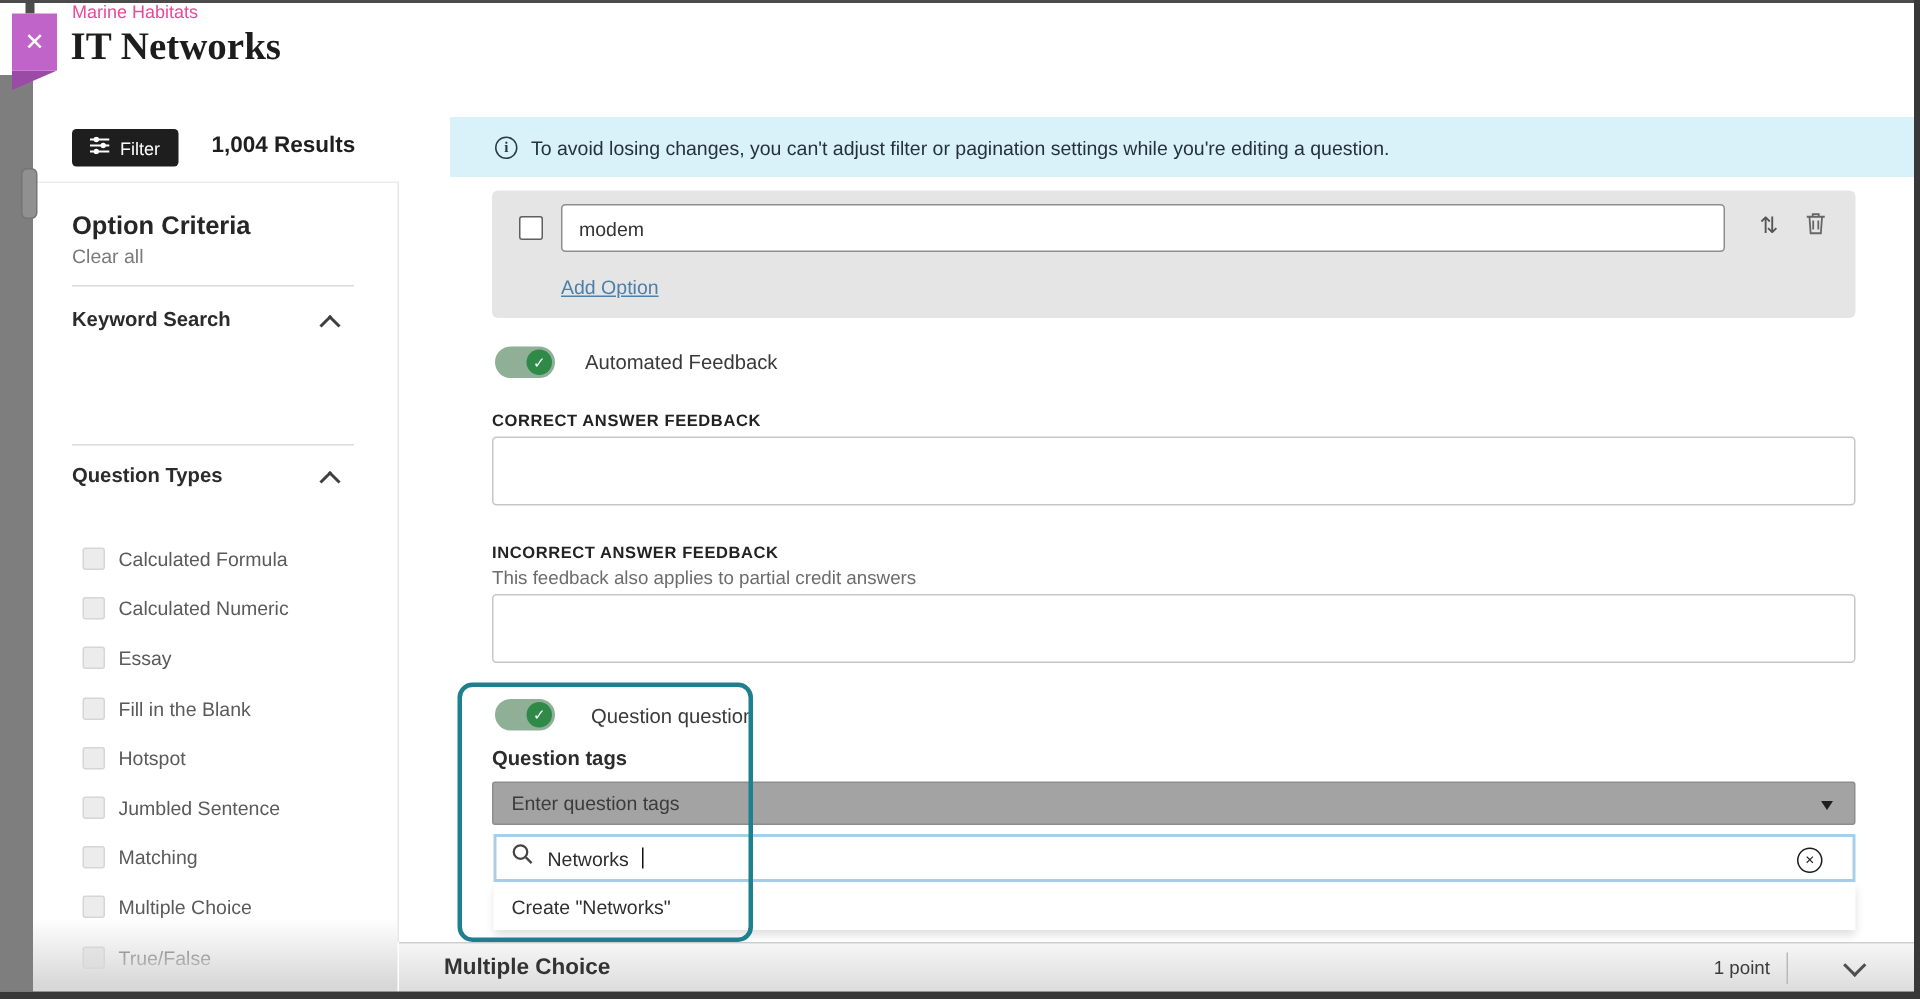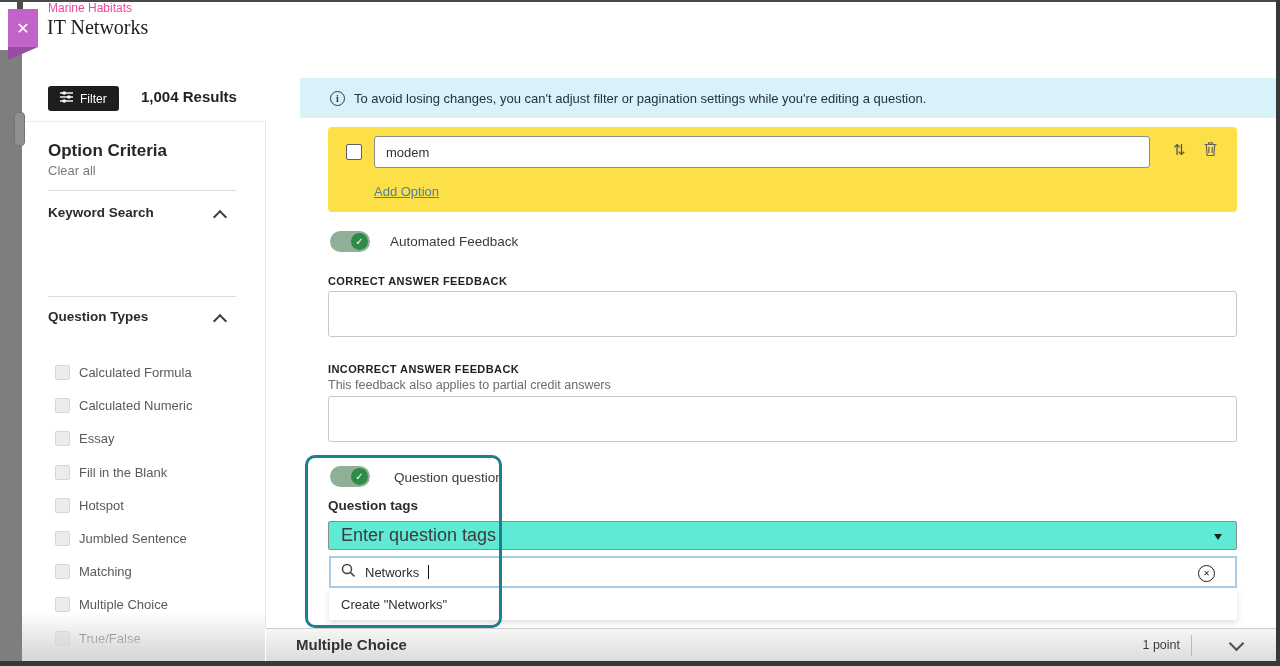--- a/index.html
+++ b/index.html
@@ -16,21 +16,21 @@
   .strip-handle { position:absolute; left:14px; top:112px; width:11px; height:34px; background:#909090; border:1px solid #747474; border-radius:4px; z-index:6; }
   .corner-notch { position:absolute; left:17px; top:0; width:6px; height:9px; background:#4d4d4d; z-index:6; }
 
   
   .close-btn { position:absolute; left:8px; top:9px; width:30px; height:38px; background:#c164c9; color:#fff;
                display:flex; align-items:center; justify-content:center; font-size:16px; cursor:pointer; z-index:20; border:none; }
   .close-fold { position:absolute; left:8px; top:47px; width:0; height:0; border-top:13px solid #9a4ba6; border-right:30px solid transparent; z-index:19; }
 
   
   .breadcrumb { position:absolute; left:48px; top:1px; font-size:12px; color:#ec4899; }
-  .page-title { position:absolute; left:47px; top:16px; font-family:"Liberation Serif", serif; font-size:20px; font-weight:400; color:#1d1d1d; }
+  .page-title { position:absolute; left:47px; top:16px; font-family:"Liberation Serif", serif; font-size:26px; font-weight:700; color:#1d1d1d; }
 
   
   .filter-btn { position:absolute; left:48px; top:86px; height:25px; padding:12px 12px; background:#1e1e1e; border:none; border-radius:3px;
                 color:#fff; font-size:12px; display:flex; align-items:center; gap:7px; cursor:pointer; }
   .results { position:absolute; left:141px; top:88px; font-size:15px; font-weight:bold; color:#1f1f1f; }
 
   
   .banner { position:absolute; left:300px; top:78px; width:976px; height:40px; background:#d9f1f9; display:flex; align-items:center; padding-left:30px; gap:9px; }
   .banner-text { font-size:13px; color:#25323a; }
   .info-circle { width:15px; height:15px; border:1.5px solid #2a3a44; border-radius:50%; display:flex; align-items:center; justify-content:center;
@@ -47,42 +47,42 @@
   .kw-input { position:absolute; left:48px; top:251px; width:188px; height:28px; border:1px solid #b9b9b9; border-radius:2px;
               font-size:13px; padding:0 8px; color:#333; background:#fcfcfc; }
   .kw-input::placeholder { color:#9a9a9a; }
 
   .qt-list { position:absolute; left:55px; top:356px; z-index:2; }
   .qt-row { display:flex; align-items:center; height:33.2px; cursor:pointer; }
   .qt-box { width:15px; height:15px; background:#ececec; border:1px solid #d6d6d6; border-radius:2px; flex:0 0 auto; }
   .qt-text { margin-left:9px; font-size:13px; color:#5a5a5a; }
 
   
-  .option-block { position:absolute; left:328px; top:127px; width:909px; height:85px; background:#fde047; border-radius:4px; }
+  .option-block { position:absolute; left:328px; top:127px; width:909px; height:85px; background:#e5e5e5; border-radius:4px; }
   .option-checkbox { position:absolute; left:18px; top:17px; width:16px; height:16px; background:#fff; border:1px solid #5f5f5f; border-radius:2px; cursor:pointer; }
   .option-input { position:absolute; left:46px; top:9px; width:776px; height:32px; border:1px solid #8d8d8d; border-radius:3px;
                   font-size:13px; padding:0 11px; color:#333; background:#fff; }
   .sort-icon { position:absolute; left:845px; top:14px; font-size:15px; color:#555; cursor:pointer; }
   .trash-btn { position:absolute; left:875px; top:14px; background:none; border:none; cursor:pointer; }
   .add-option { position:absolute; left:46px; top:57px; font-size:13px; color:#4c80a8; text-decoration:underline; cursor:pointer; }
 
   .toggle { position:absolute; width:40px; height:21px; border-radius:11px; background:#8fb097; cursor:pointer; }
   .toggle .knob { position:absolute; right:2px; top:2px; width:17px; height:17px; border-radius:50%; background:#2e8a46;
                   color:#fff; font-size:10px; display:flex; align-items:center; justify-content:center; }
   .toggle-label { position:absolute; font-size:13.5px; color:#3a3a3a; }
 
   .caps-label { position:absolute; left:328px; font-size:11px; font-weight:bold; letter-spacing:0.4px; color:#222; }
   .note { position:absolute; left:328px; top:378px; font-size:12.5px; color:#6c6c6c; }
   .feedback-box { position:absolute; left:328px; width:909px; height:46px; background:#fff; border:1px solid #c7c7c7; border-radius:3px; }
 
   .teal-box { position:absolute; left:305px; top:455px; width:197px; height:173px; border:3px solid #1e7f8e; border-radius:10px; z-index:30; pointer-events:none; }
 
   .qtags-label { position:absolute; left:328px; top:498px; font-size:13.5px; font-weight:bold; color:#2c2c2c; }
-  .tag-select { position:absolute; left:328px; top:521px; width:909px; height:29px; background:#5eead4; border:1px solid #8d8d8d; border-radius:2px;
-                display:flex; align-items:center; padding:0 12px; font-size:18px; color:#3c3c3c; cursor:pointer; }
+  .tag-select { position:absolute; left:328px; top:521px; width:909px; height:29px; background:#a3a3a3; border:1px solid #8d8d8d; border-radius:2px;
+                display:flex; align-items:center; padding:0 12px; font-size:13px; color:#3c3c3c; cursor:pointer; }
   .select-caret { position:absolute; right:14px; top:12px; width:0; height:0; border-left:4.5px solid transparent; border-right:4.5px solid transparent; border-top:6px solid #1f1f1f; }
 
   .tag-search { position:absolute; left:329px; top:556px; width:908px; height:32px; background:#fff; border:2px solid #a9cfe8;
                 display:flex; align-items:center; padding-left:10px; gap:9px; cursor:text; }
   .tag-search-text { font-size:13px; color:#2d2d2d; }
   .text-caret { width:1px; height:14px; background:#111; }
   .clear-btn { position:absolute; right:20px; top:7px; width:17px; height:17px; border:1.5px solid #1d1d1d; border-radius:50%; background:#fff;
                display:flex; align-items:center; justify-content:center; font-size:8px; color:#1d1d1d; cursor:pointer; padding:0; }
 
   .dropdown-panel { position:absolute; left:329px; top:589px; width:908px; height:31px; background:#fff; box-shadow:0 3px 6px rgba(0,0,0,0.13);

